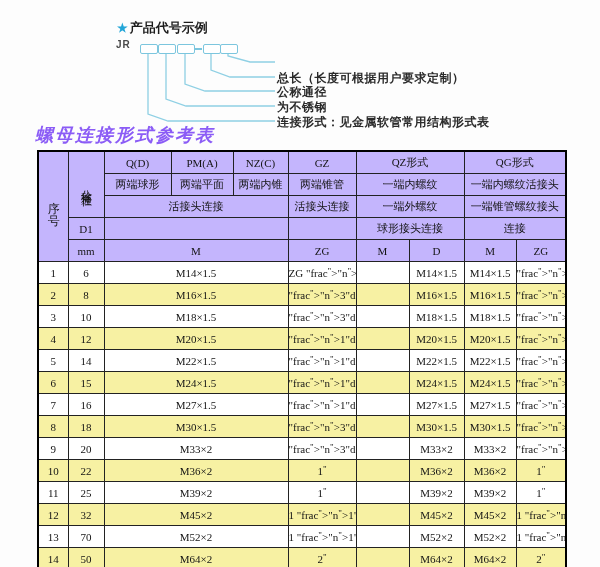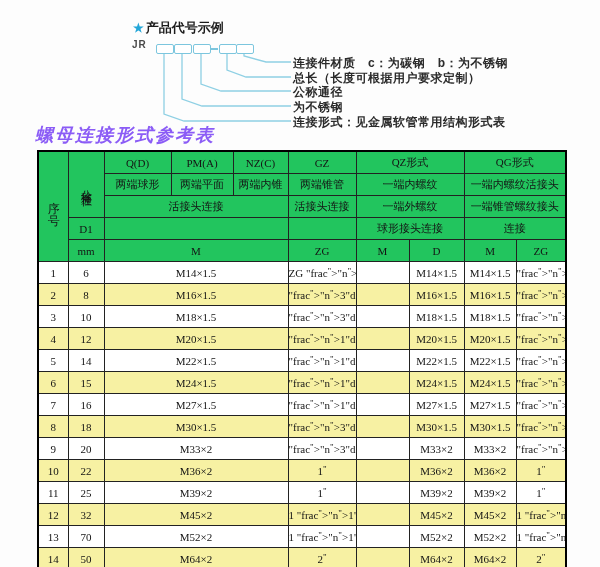--- a/index.html
+++ b/index.html
@@ -1,39 +1,39 @@
 <!DOCTYPE html>
 <html><head>
 <meta charset="utf-8">
 <style>
   html,body{margin:0;padding:0;}
   body{width:600px;height:567px;background:#fdfdfd;position:relative;
        font-family:"Liberation Sans",sans-serif;color:#1f1f1f;overflow:hidden;}
 
   
-  .diagram{position:absolute;left:16px;top:0;width:547px;height:145px;}
+  .diagram{position:absolute;left:0;top:0;width:547px;height:145px;}
   .code-title{position:absolute;left:117px;top:19px;font-size:13px;font-weight:bold;color:#1c1c1c;}
   .code-title .star{color:#23a6d8;margin-right:2px;font-size:12px;}
   .jr{position:absolute;left:116px;top:39px;font-size:10px;font-weight:bold;color:#4a4a4a;letter-spacing:1px;}
   .code-box{position:absolute;top:44px;width:16px;height:8px;border:1.5px solid #7cc6de;border-radius:2px;background:#fff;}
   .code-dash{position:absolute;top:48px;width:7px;height:1.5px;background:#7cc6de;}
   .diag-svg{position:absolute;left:0;top:0;}
   .diag-label{position:absolute;left:277px;height:14px;font-size:12px;font-weight:bold;color:#2b2b2b;white-space:nowrap;letter-spacing:0.5px;}
 
   
   .main-title{position:absolute;left:35px;top:123px;font-family:"Liberation Serif",serif;
               font-size:18px;font-weight:bold;font-style:italic;color:#8b5cf6;letter-spacing:2px;}
 
   
   table{position:absolute;left:37px;top:150px;width:528px;border-collapse:collapse;table-layout:fixed;
         font-family:"Liberation Serif",serif;font-size:11px;color:#141414;}
   th,td{border:1px solid #222;text-align:center;vertical-align:middle;padding:0;height:21px;
         overflow:hidden;white-space:nowrap;font-weight:normal;}
   table{border:2px solid #000;}
-  thead th{background:#22c55e;}
+  thead th{background:#c4b5fd;}
   tbody tr.alt td{background:#f7f1a3;}
   tbody tr td{background:#fff;}
   .vert{writing-mode:vertical-rl;text-orientation:upright;}
   .seq-head{letter-spacing:14px;font-size:12px;}
   .dn-head{letter-spacing:2px;font-size:11px;}
   .in{vertical-align:0.35em;font-size:9px;letter-spacing:0;}
 </style>
 </head>
 <body>
 
@@ -49,21 +49,20 @@
   <div class="code-title"><span class="star">★</span><span>产品代号示例</span></div>
 
   <div class="jr">JR</div>
   <span class="code-box" style="left:140px"></span>
   <span class="code-box" style="left:158px"></span>
   <span class="code-box" style="left:177px"></span>
   <span class="code-dash" style="left:195px"></span>
   <span class="code-box" style="left:203px"></span>
   <span class="code-box" style="left:220px"></span>
 
-  <div class="diag-label" style="top:55px">连接件材质　c：为碳钢　b：为不锈钢</div>
   <div class="diag-label" style="top:70px">总长（长度可根据用户要求定制）</div>
   <div class="diag-label" style="top:84px">公称通径</div>
   <div class="diag-label" style="top:99px">为不锈钢</div>
   <div class="diag-label" style="top:114px">连接形式：见金属软管常用结构形式表</div>
 </div>
 
 <div class="main-title">螺母连接形式参考表</div>
 
 <table>
   <colgroup>

